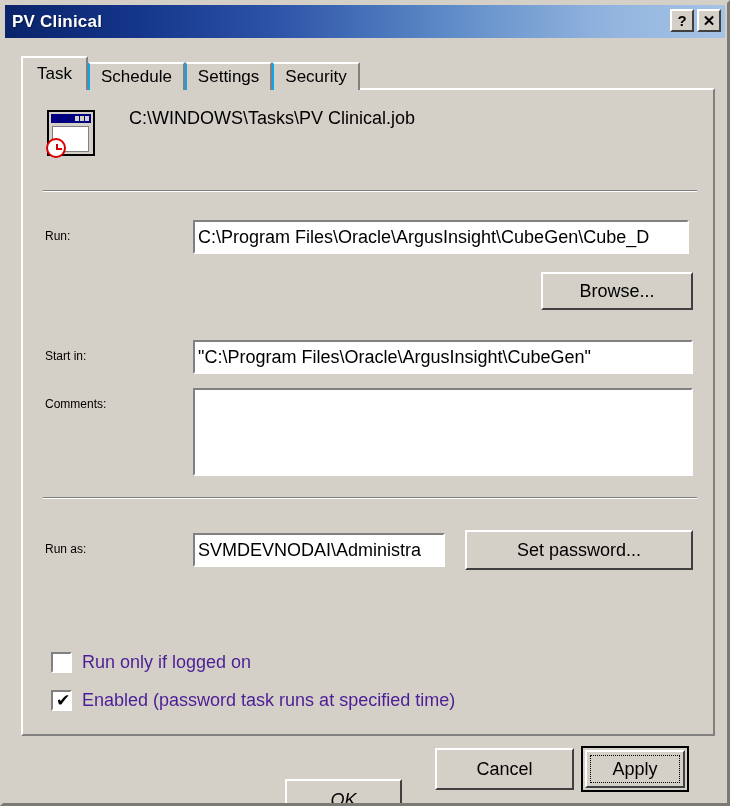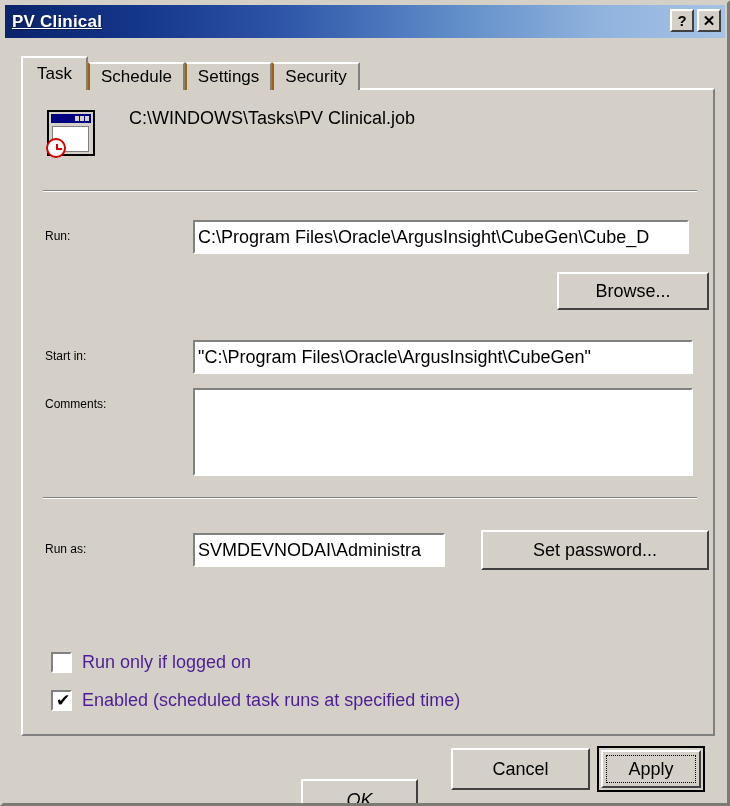--- a/index.html
+++ b/index.html
@@ -42,21 +42,20 @@
     align-items: center;
   }
   #title-text {
     color: #ffffff;
     font-size: 17px;
     font-weight: bold;
     letter-spacing: 0.2px;
     margin-left: 7px;
     white-space: nowrap;
     text-shadow: 1px 1px 0 rgba(0,0,0,0.35);
-    text-decoration: underline;
   }
   .caption-btns {
     position: absolute;
     right: 4px;
     top: 4px;
     display: flex;
     gap: 3px;
   }
   .cap-btn {
     width: 24px;
@@ -97,21 +96,21 @@
     display: flex;
     align-items: center;
     justify-content: center;
     cursor: default;
     white-space: nowrap;
   }
   .tab.inactive {
     height: 28px;
     margin-bottom: 0px;
     border-top: 2px solid #ffffff;
-    border-left: 2px solid #a16207;
+    border-left: 2px solid #0ea5e9;
     border-right: 2px solid #808080;
     border-bottom: none;
   }
   .tab.active {
     height: 34px;
     position: relative;
     top: 0;
     border-top: 2px solid #ffffff;
     border-left: 2px solid #ffffff;
     border-right: 2px solid #808080;
@@ -279,21 +278,20 @@
     border-right: 2px solid #404040;
     border-bottom: 2px solid #404040;
     font-size: 18px;
     font-family: "Liberation Sans", sans-serif;
     color: #000000;
     display: flex;
     align-items: center;
     justify-content: center;
     cursor: default;
     white-space: nowrap;
-    margin-left: 16px;
   }
   .btn.default-btn {
     border: 2px solid #000000;
     padding: 2px;
   }
   .btn.default-btn .inner {
     width: 100%;
     height: 100%;
     box-sizing: border-box;
     background: #d4d0c8;
@@ -415,21 +413,21 @@
       <div class="checkbox">
         <span class="tick"></span>
       </div>
       <span class="lbl">Run only if logged on</span>
     </div>
 
     <div class="checkrow" style="left:28px; top:600px;">
       <div class="checkbox">
         <span class="tick">✔</span>
       </div>
-      <span class="lbl">Enabled (scheduled task runs at specified time)</span>
+      <span class="lbl">Enabled (password task runs at specified time)</span>
     </div>
 
   </div>
 
   <div class="btn" style="left:282px; top:776px; width:117px; height:42px;font-style:italic;">OK</div>
   <div class="btn" style="left:432px; top:745px; width:139px; height:42px;">Cancel</div>
   <div class="btn default-btn" style="left:578px; top:743px; width:108px; height:46px;">
     <div class="inner">
       <span>Apply</span>
       <span class="focusrect"></span>

